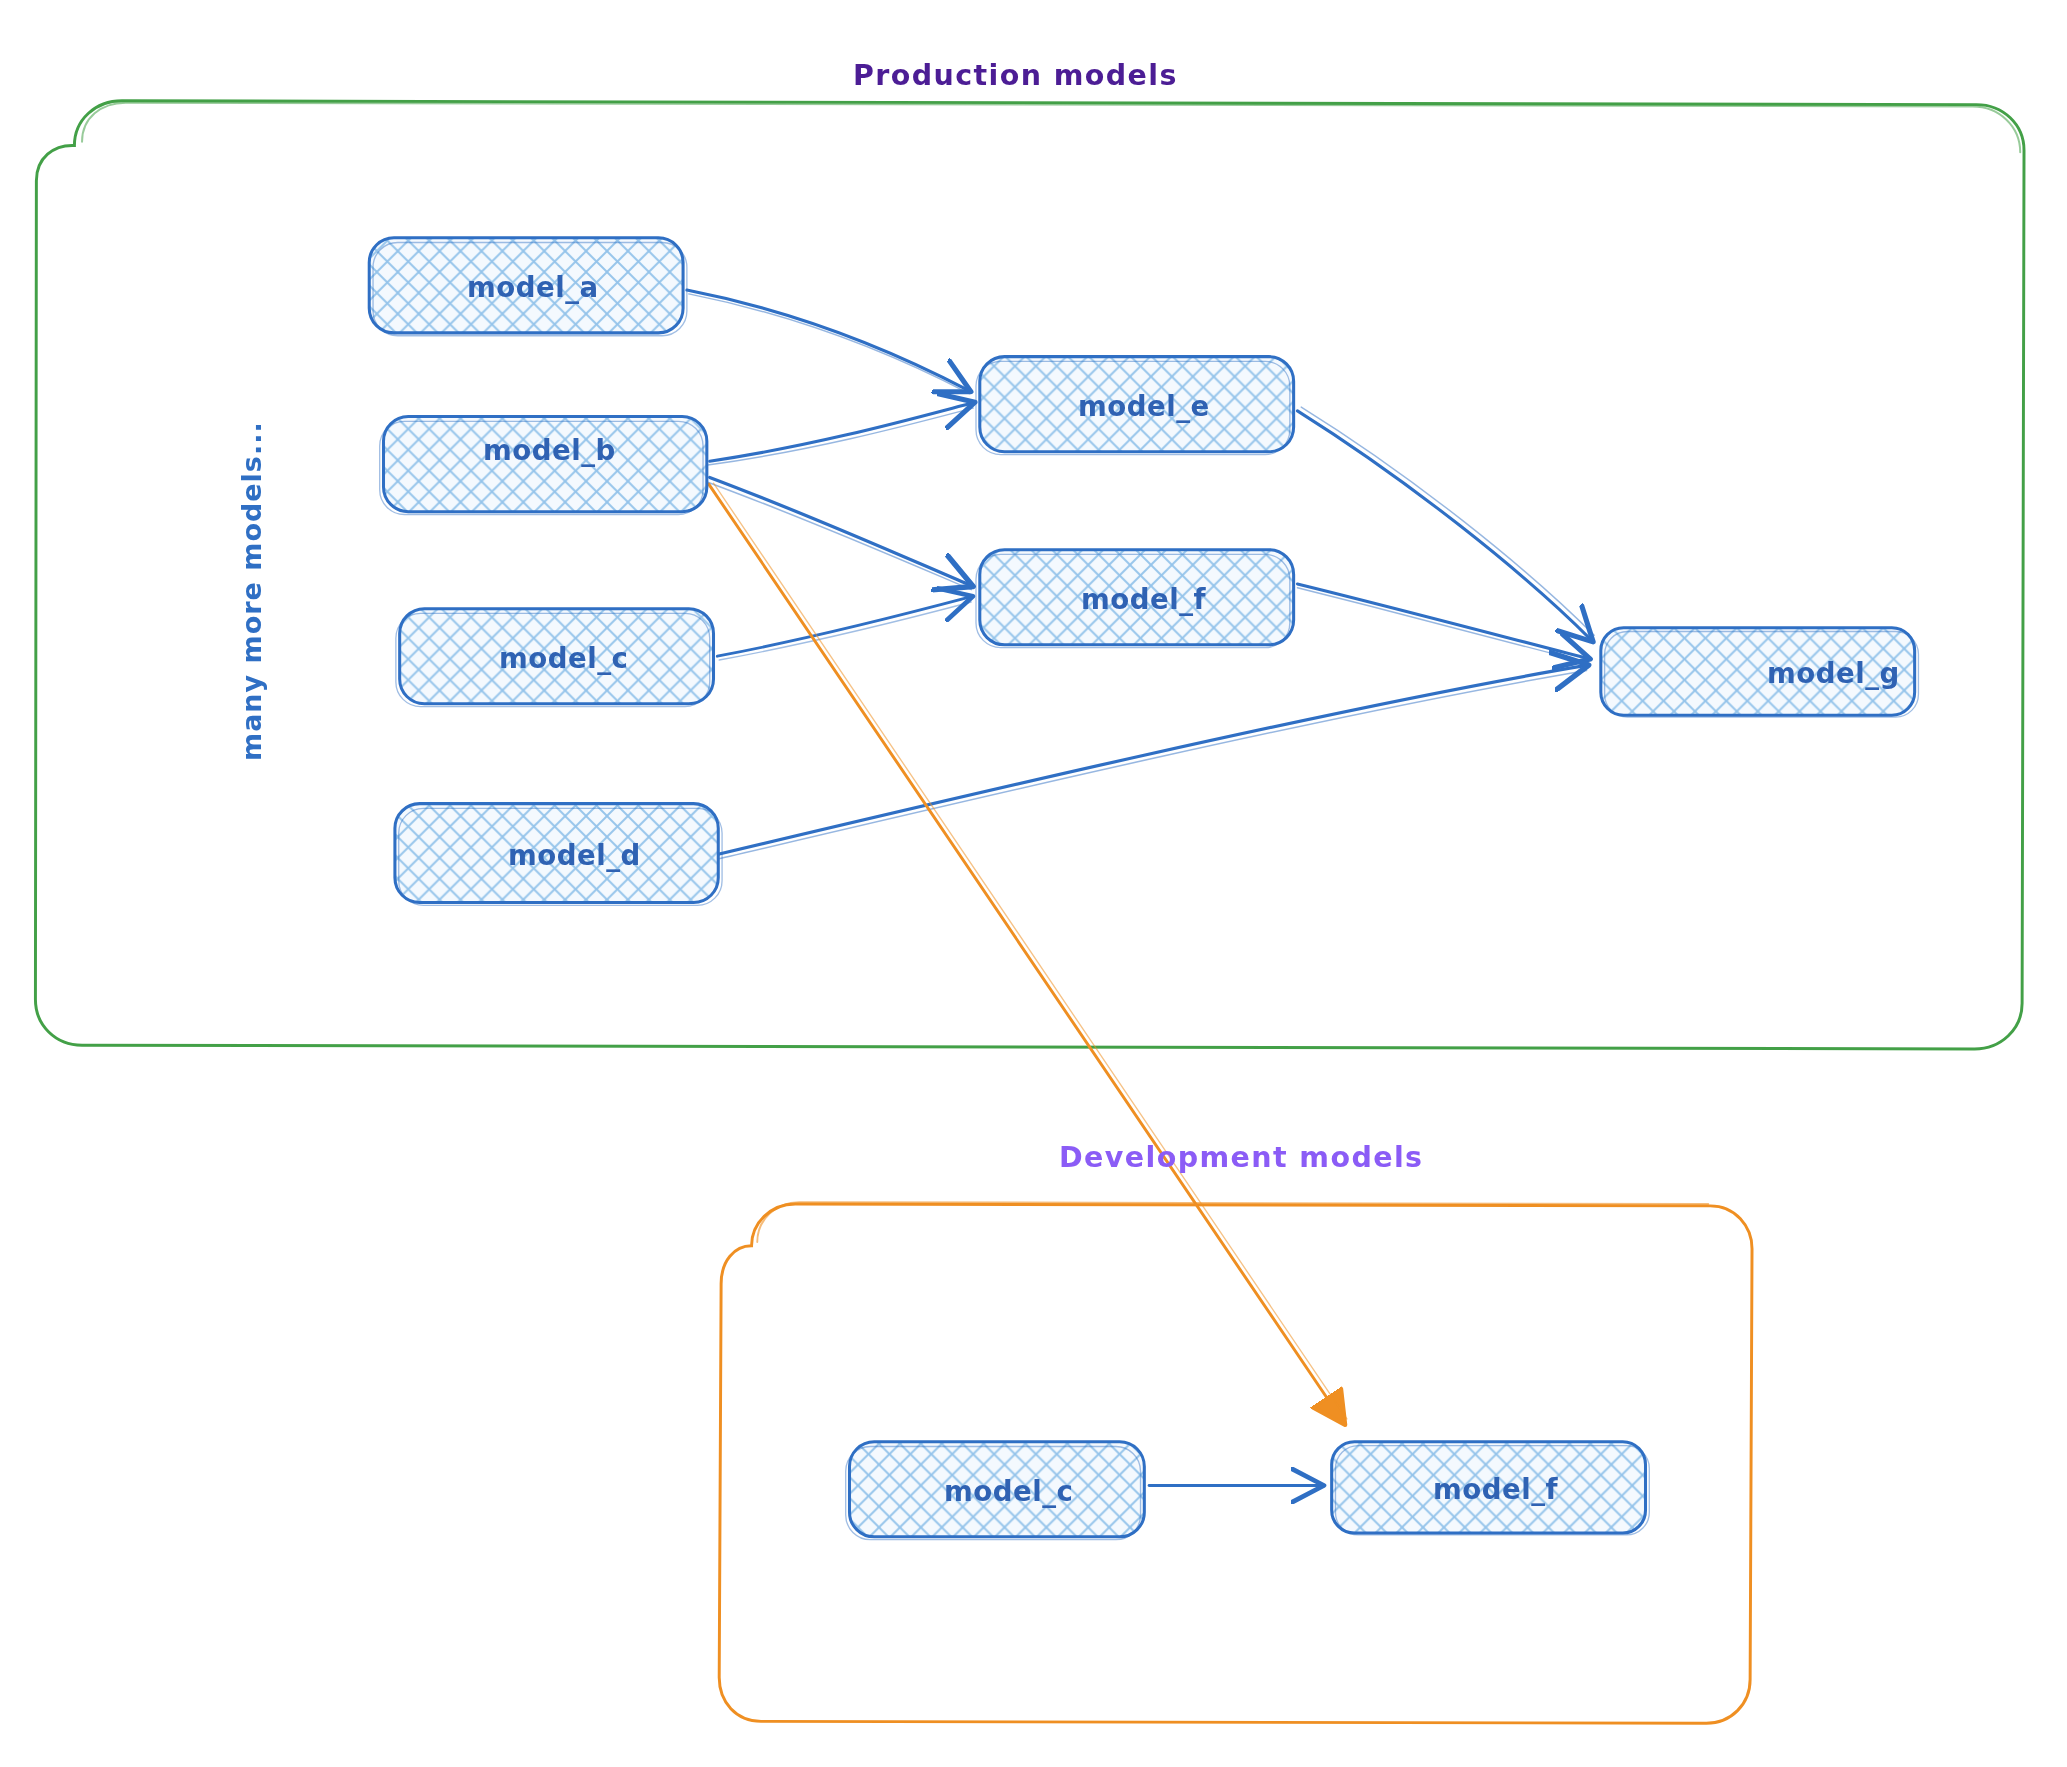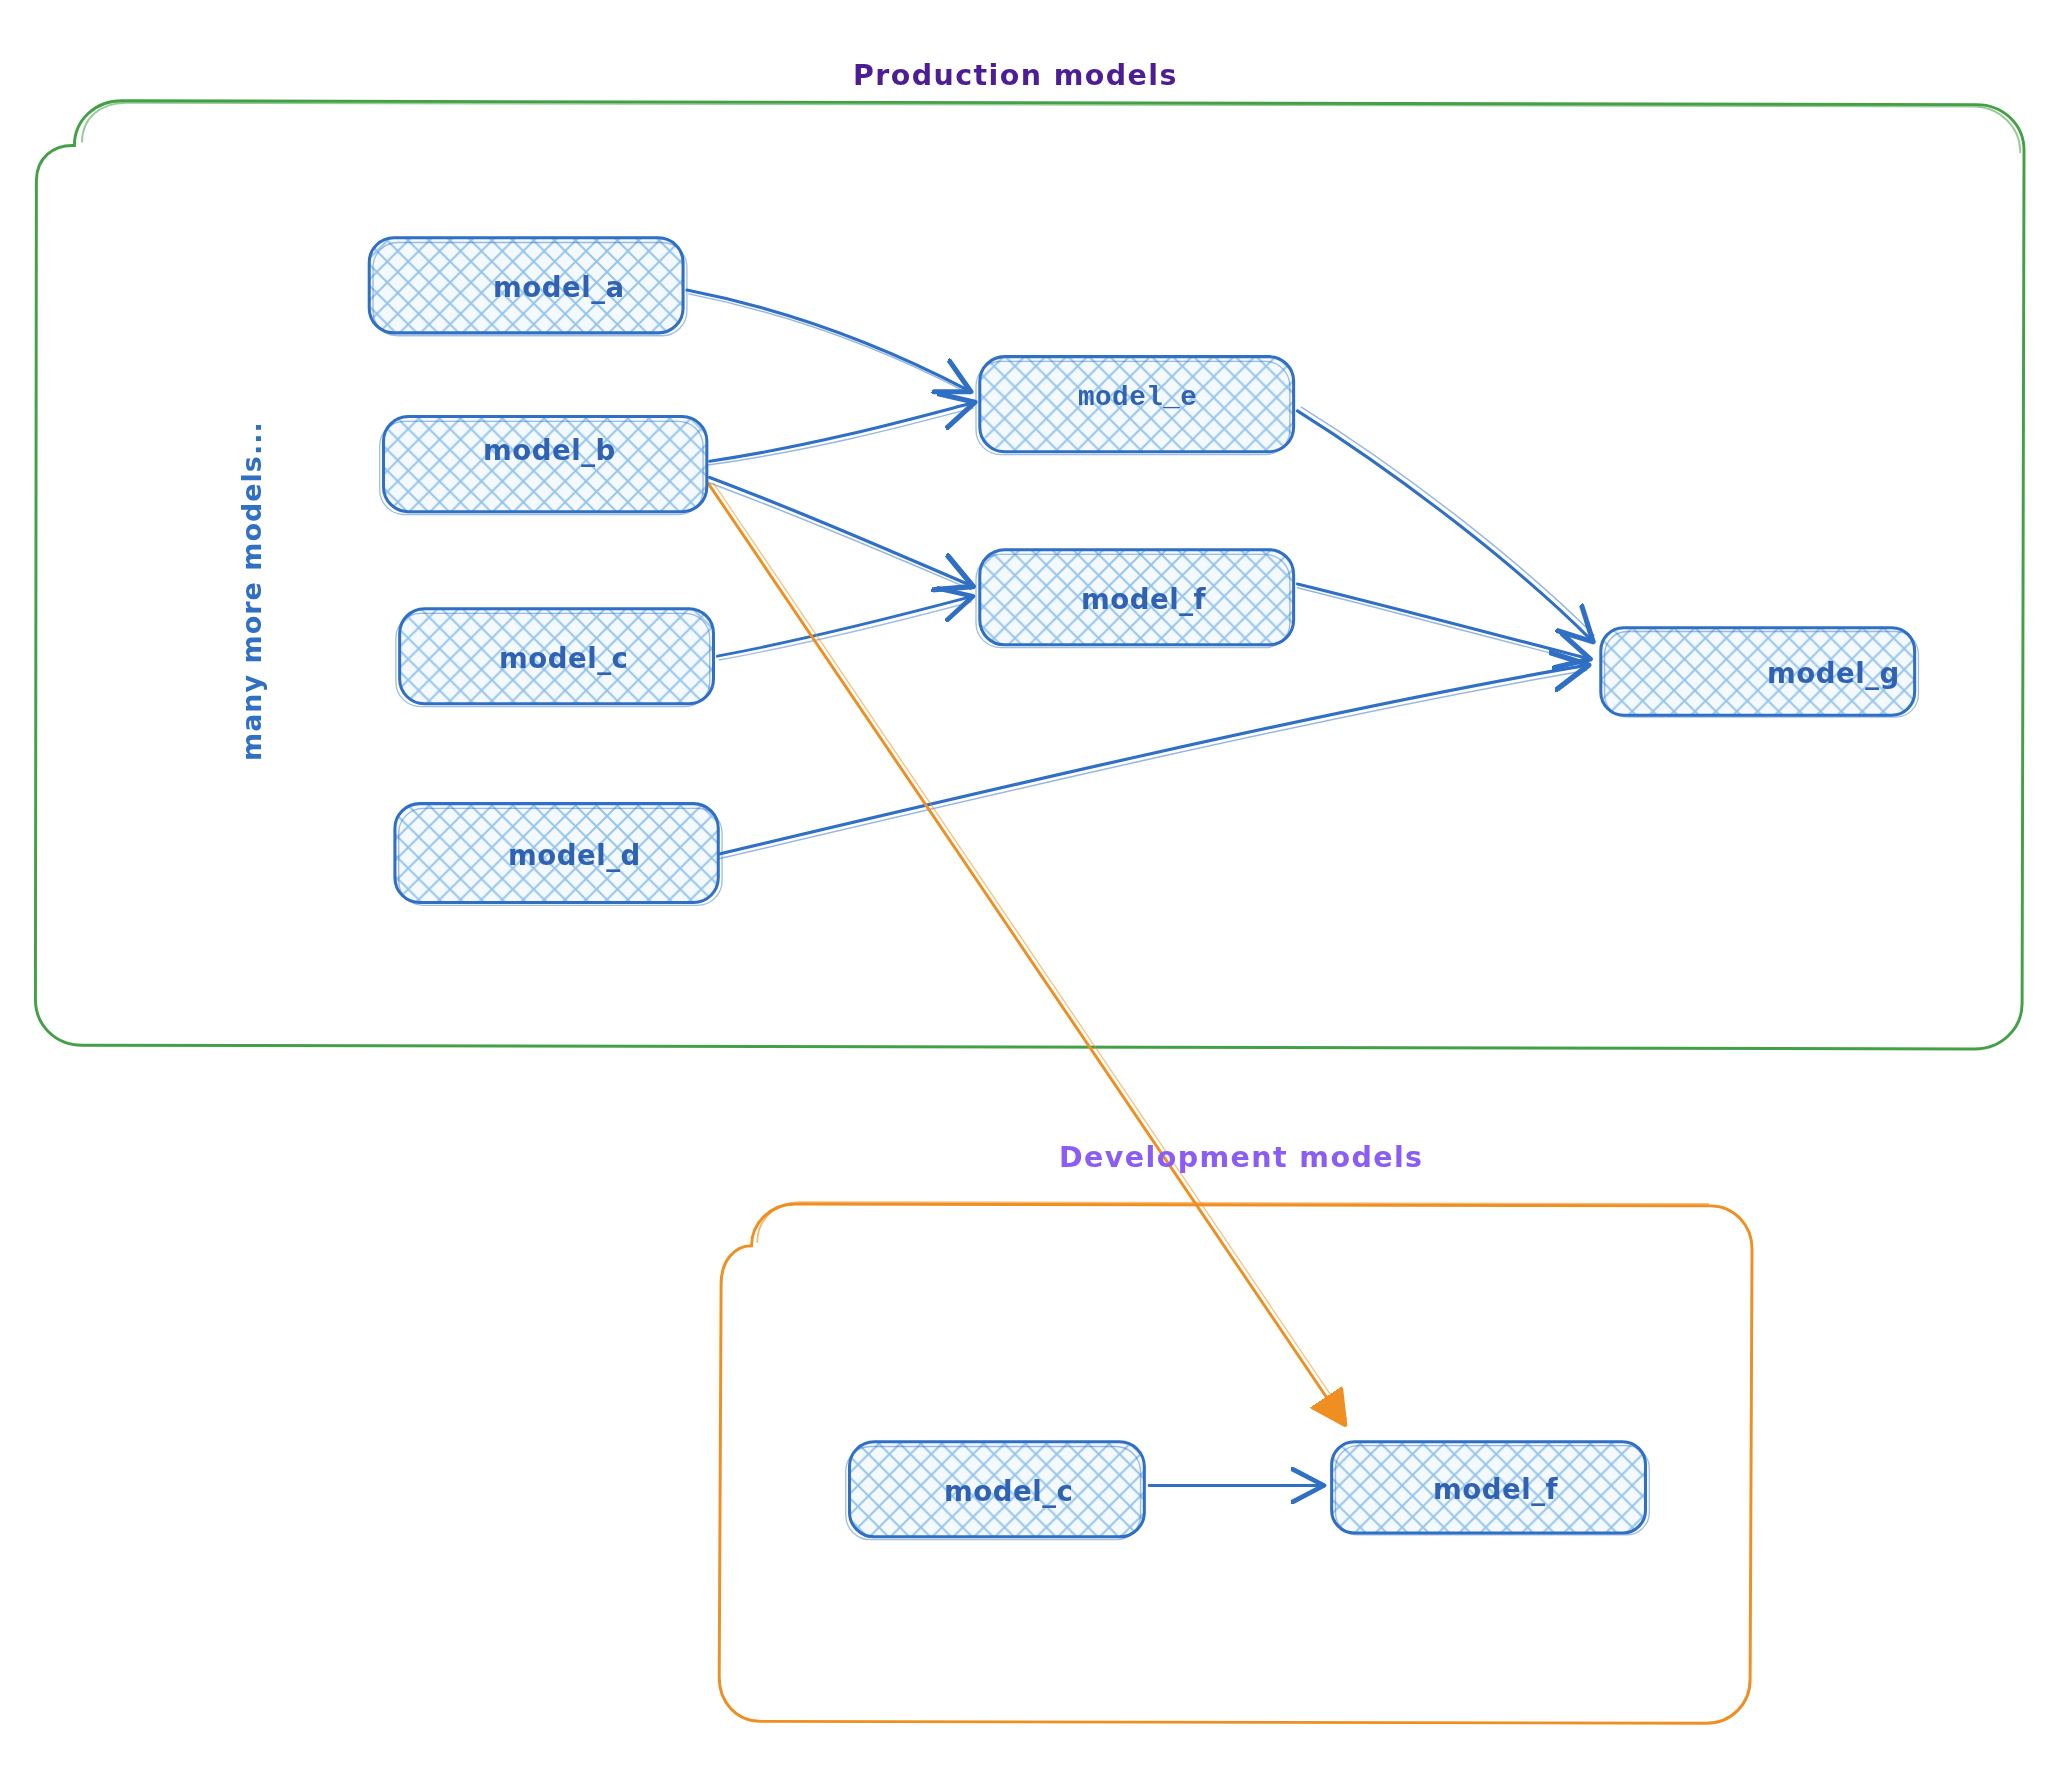--- a/index.html
+++ b/index.html
@@ -201,29 +201,29 @@
     </g>
   </g>
 </svg>
 
 <div class="label group-title" style="left:853px; top:59px; color:#4c1d95;">Production models</div>
 
 <div class="label group-title" style="left:1059px; top:1141px; color:#8b5cf6;">Development models</div>
 
 <div class="label side-note" style="left:236px; top:761px; transform: rotate(-90deg);">many more models...</div>
 
-<div class="label node-label" style="left:467px; top:271px;margin-left:26px;">model_a</div>
+<div class="label node-label" style="left:467px; top:271px;">model_a</div>
 
 <div class="label node-label" style="left:483px; top:434px;">model_b</div>
 
 <div class="label node-label" style="left:499px; top:642px;">model_c</div>
 
 <div class="label node-label" style="left:508px; top:839px;">model_d</div>
 
-<div class="label node-label" style="left:1078px; top:382px;font-family:Liberation Mono, monospace;">model_e</div>
+<div class="label node-label" style="left:1078px; top:390px;">model_e</div>
 
 <div class="label node-label" style="left:1081px; top:583px;">model_f</div>
 
 <div class="label node-label" style="left:1767px; top:657px;">model_g</div>
 
 <div class="label node-label" style="left:944px; top:1475px;">model_c</div>
 
 <div class="label node-label" style="left:1433px; top:1473px;">model_f</div>
 
 

